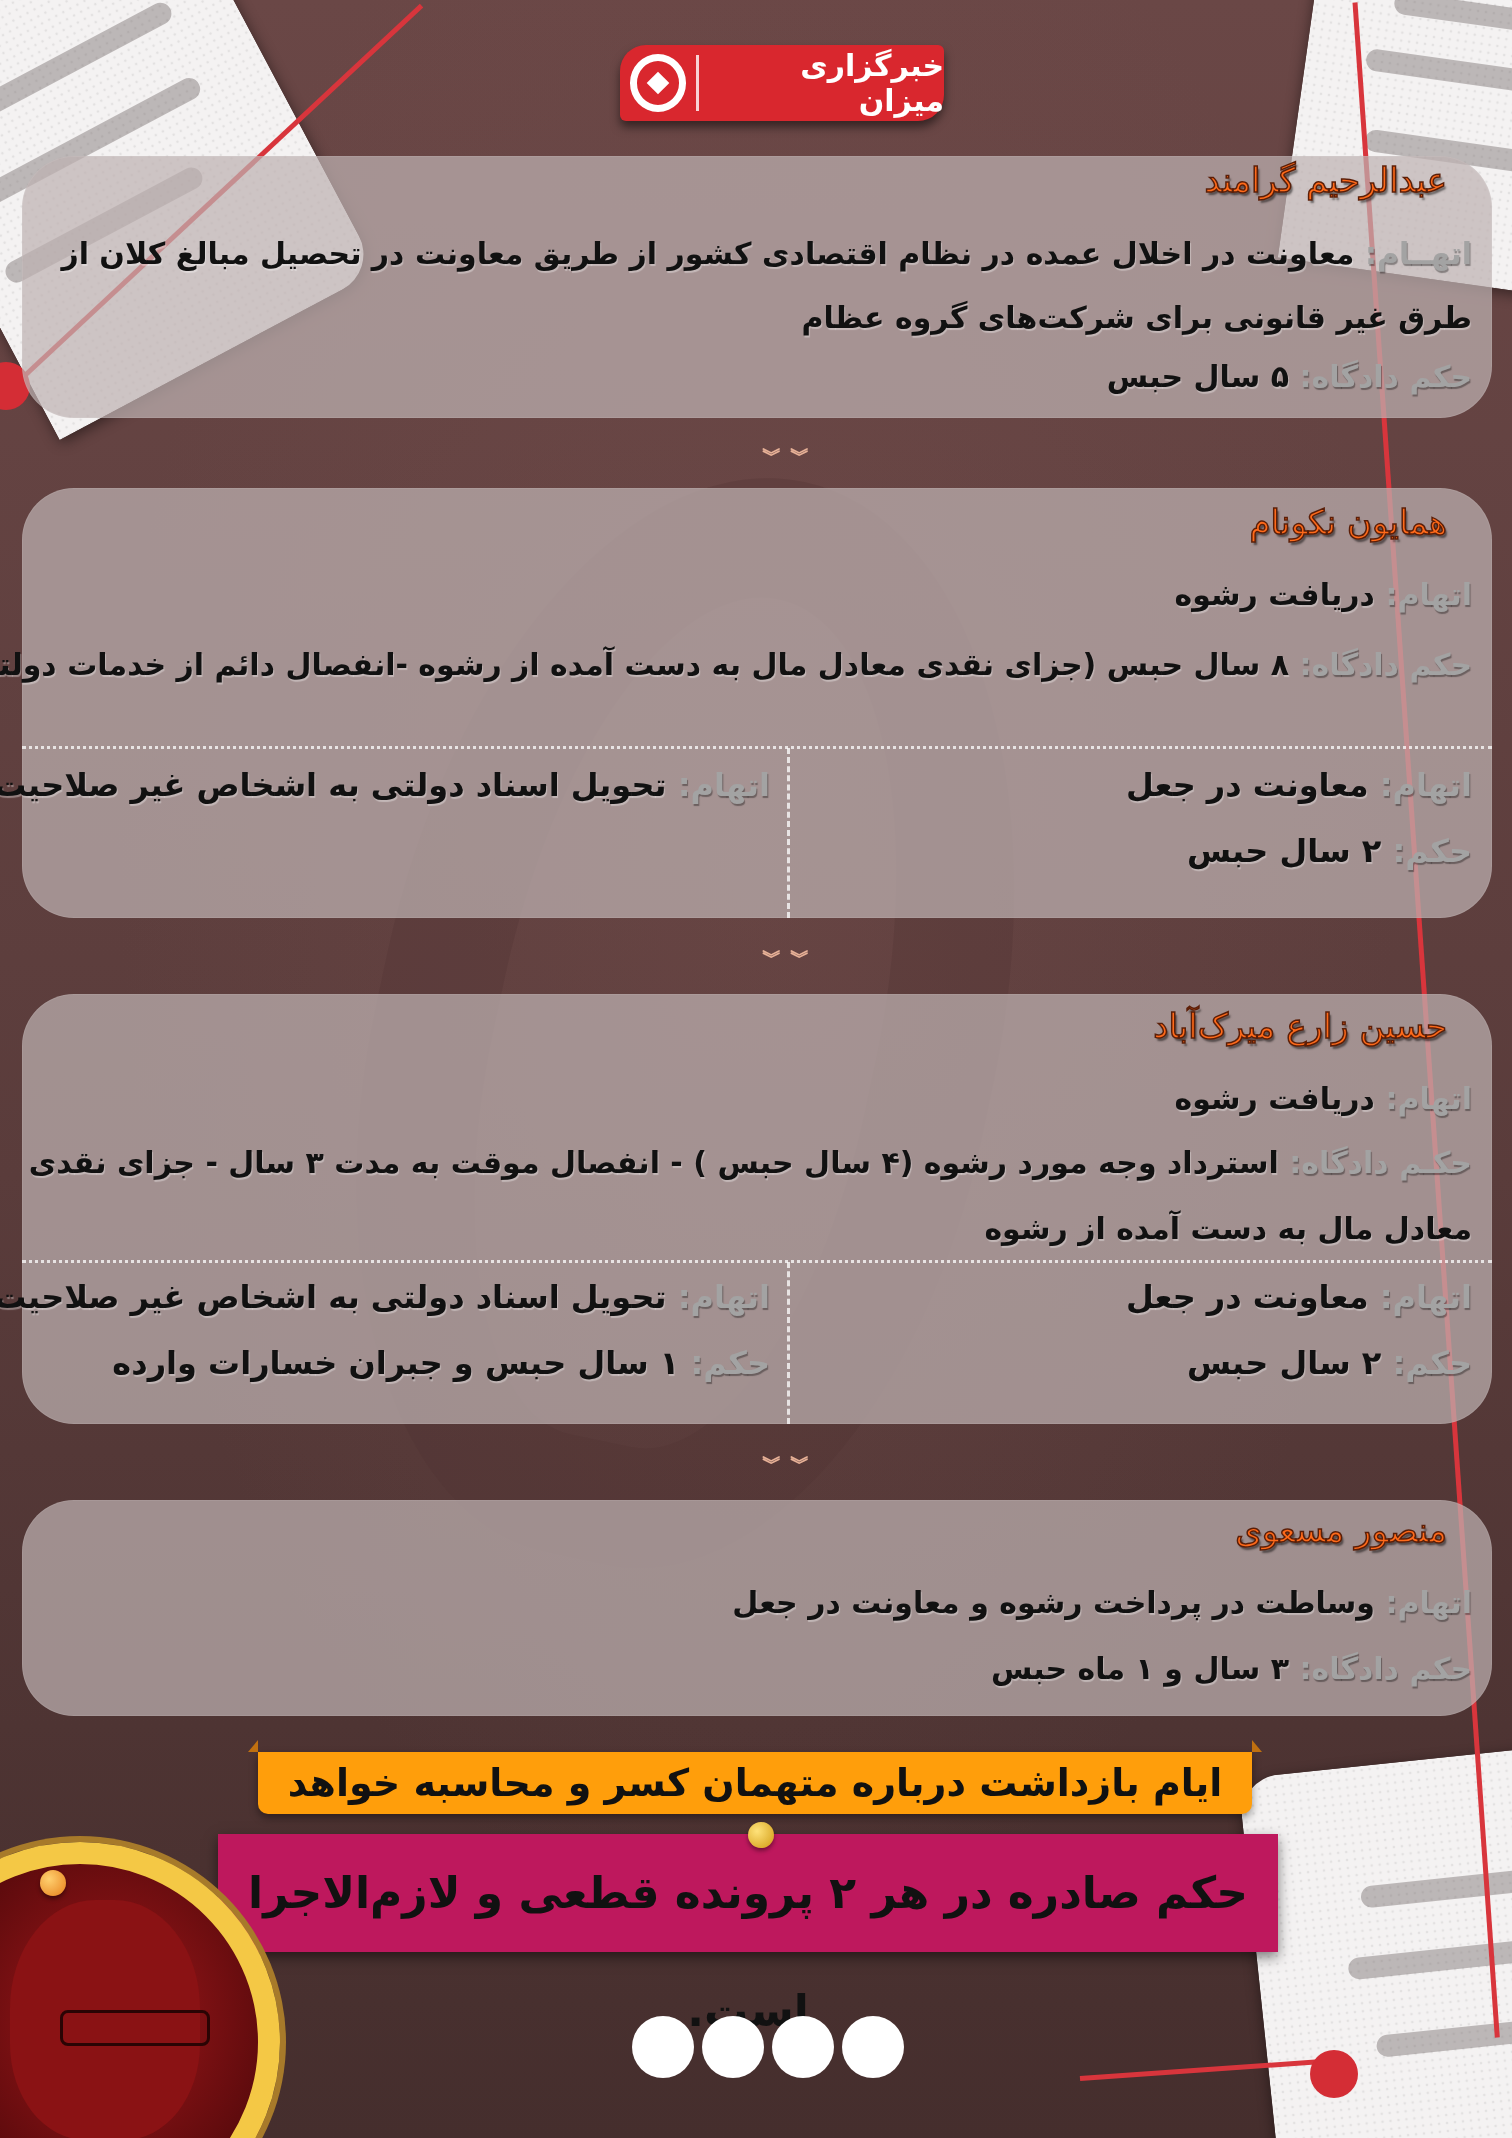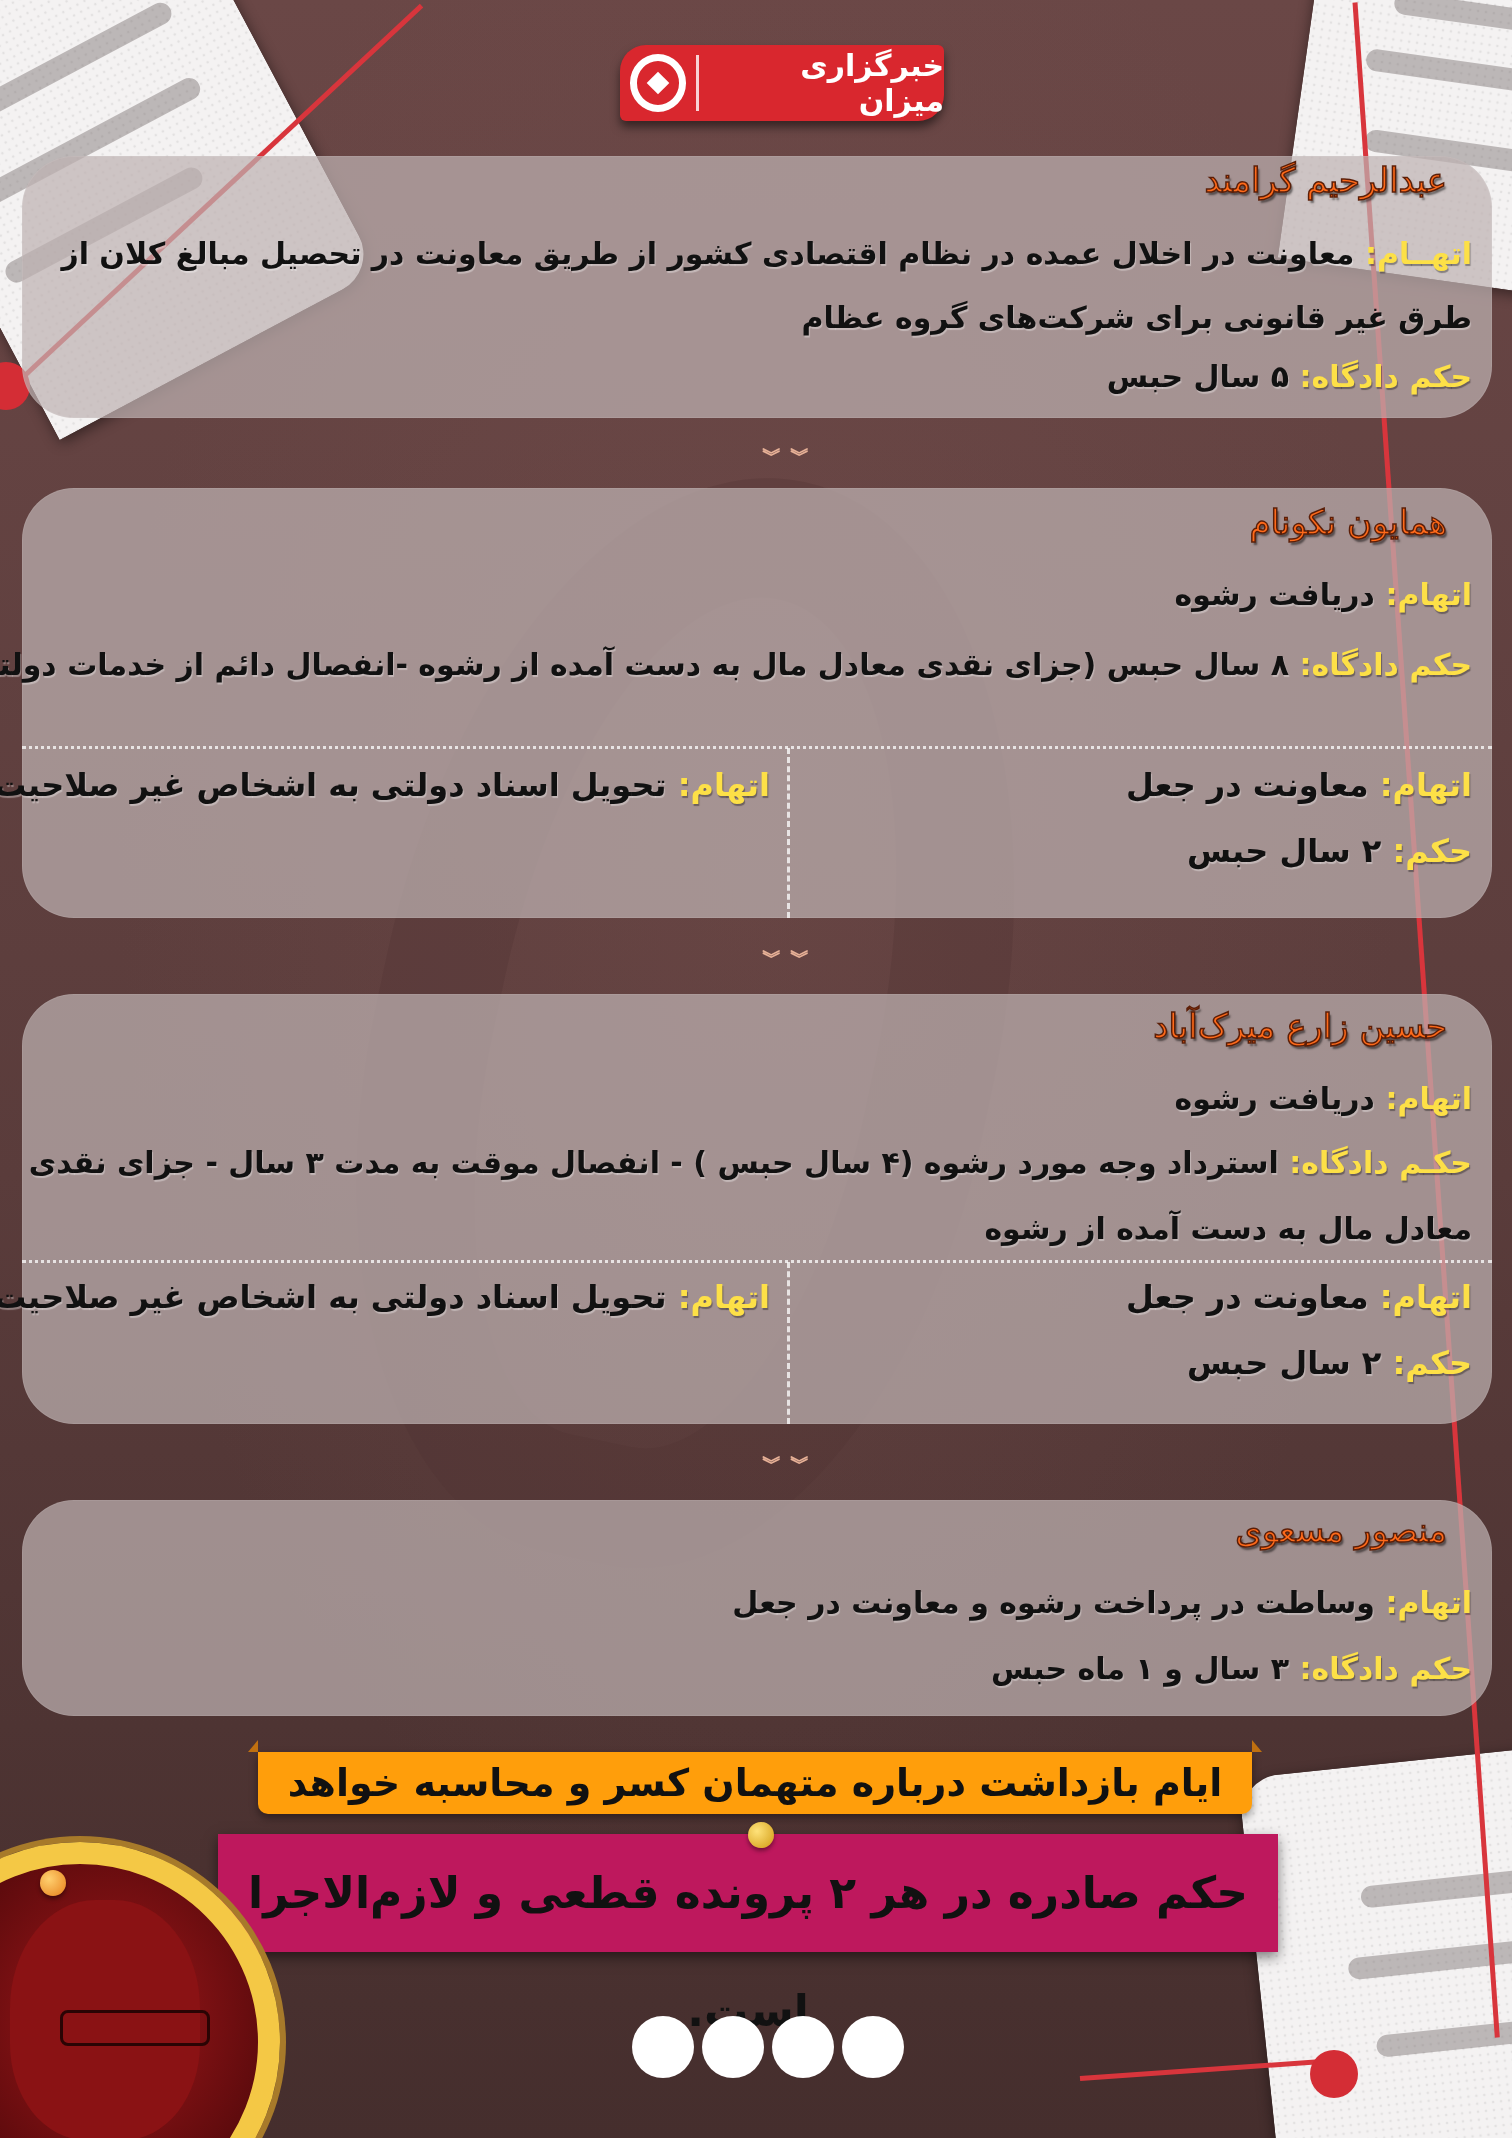--- a/index.html
+++ b/index.html
@@ -46,21 +46,21 @@
     box-shadow: inset 0 0 0 1px rgba(255,255,255,0.08);
     color: #111; text-shadow: 1px 2px 1px rgba(255,255,255,0.35);
   }
   .card .name {
     position: absolute; right: 45px; font-weight: normal; font-size: 34px;
     color: #ff6a1a; -webkit-text-stroke: 1.5px #5a1e08;
     text-shadow: 2px 3px 2px rgba(0,0,0,0.5);
   }
   .line { position: absolute; right: 20px; left: 20px; font-size: 30px; font-weight: bold; line-height: 66px; text-align: right; white-space: nowrap; }
   .line.wrap { white-space: normal; }
-  .lbl { color: #fde047; text-shadow: 1px 2px 1px rgba(0,0,0,0.35); }
+  .lbl { color: #a3a3a3; text-shadow: 1px 2px 1px rgba(0,0,0,0.35); }
   .hdiv { position: absolute; left: 0; right: 0; border-top: 3px dotted rgba(255,255,255,0.75); }
   .vdiv { position: absolute; border-left: 3px dashed rgba(255,255,255,0.75); width: 0; bottom: 0; }
   .half { position: absolute; font-size: 32px; font-weight: bold; line-height: 66px; white-space: nowrap; text-align: right; }
   .chev { position: absolute; width: 56px; height: 26px; left: 760px; display: flex; gap: 4px; direction: ltr; }
   .chev span { display:block; width: 24px; height: 22px; color: #e7b197; font-size: 20px; line-height: 22px; text-align: center; font-weight: bold; }
   .banner-yellow {
     position: absolute; left: 258px; top: 1752px; width: 994px; height: 62px;
     background: #ff9e0b; border-radius: 0 0 10px 10px;
     box-shadow: 0 4px 8px rgba(0,0,0,0.4);
     font-size: 38px; font-weight: bold; color: #111; text-align: center; line-height: 62px;
@@ -180,20 +180,21 @@
     <span>استرداد وجه مورد رشوه  (۴ سال حبس ) - انفصال موقت به مدت ۳ سال - جزای نقدی معادل مال به دست آمده از رشوه</span>
   </div>
   <div class="hdiv" style="top:266px;"></div>
   <div class="vdiv" style="left:765px; top:268px;"></div>
   <div class="half" style="right:20px; top:270px; width:700px;">
     <div><span class="lbl">اتهام:</span> <span>معاونت در جعل</span></div>
     <div><span class="lbl">حکم:</span> <span>۲ سال حبس</span></div>
   </div>
   <div class="half" style="right:722px; top:270px; width:720px;">
     <div><span class="lbl">اتهام:</span> <span>تحویل اسناد دولتی به اشخاص غیر صلاحیت‌دار</span></div>
+    <div><span class="lbl">حکم:</span> <span>۱ سال حبس و جبران خسارات وارده</span></div>
   </div>
 </div>
 
 <div class="chev" style="top:1452px;">
     <span>︾</span>
     <span>︾</span>
   </div>
 
 <div class="card" style="top:1500px; height:216px;">
   <div class="name" style="top:10px;">منصور مسعوی</div>

